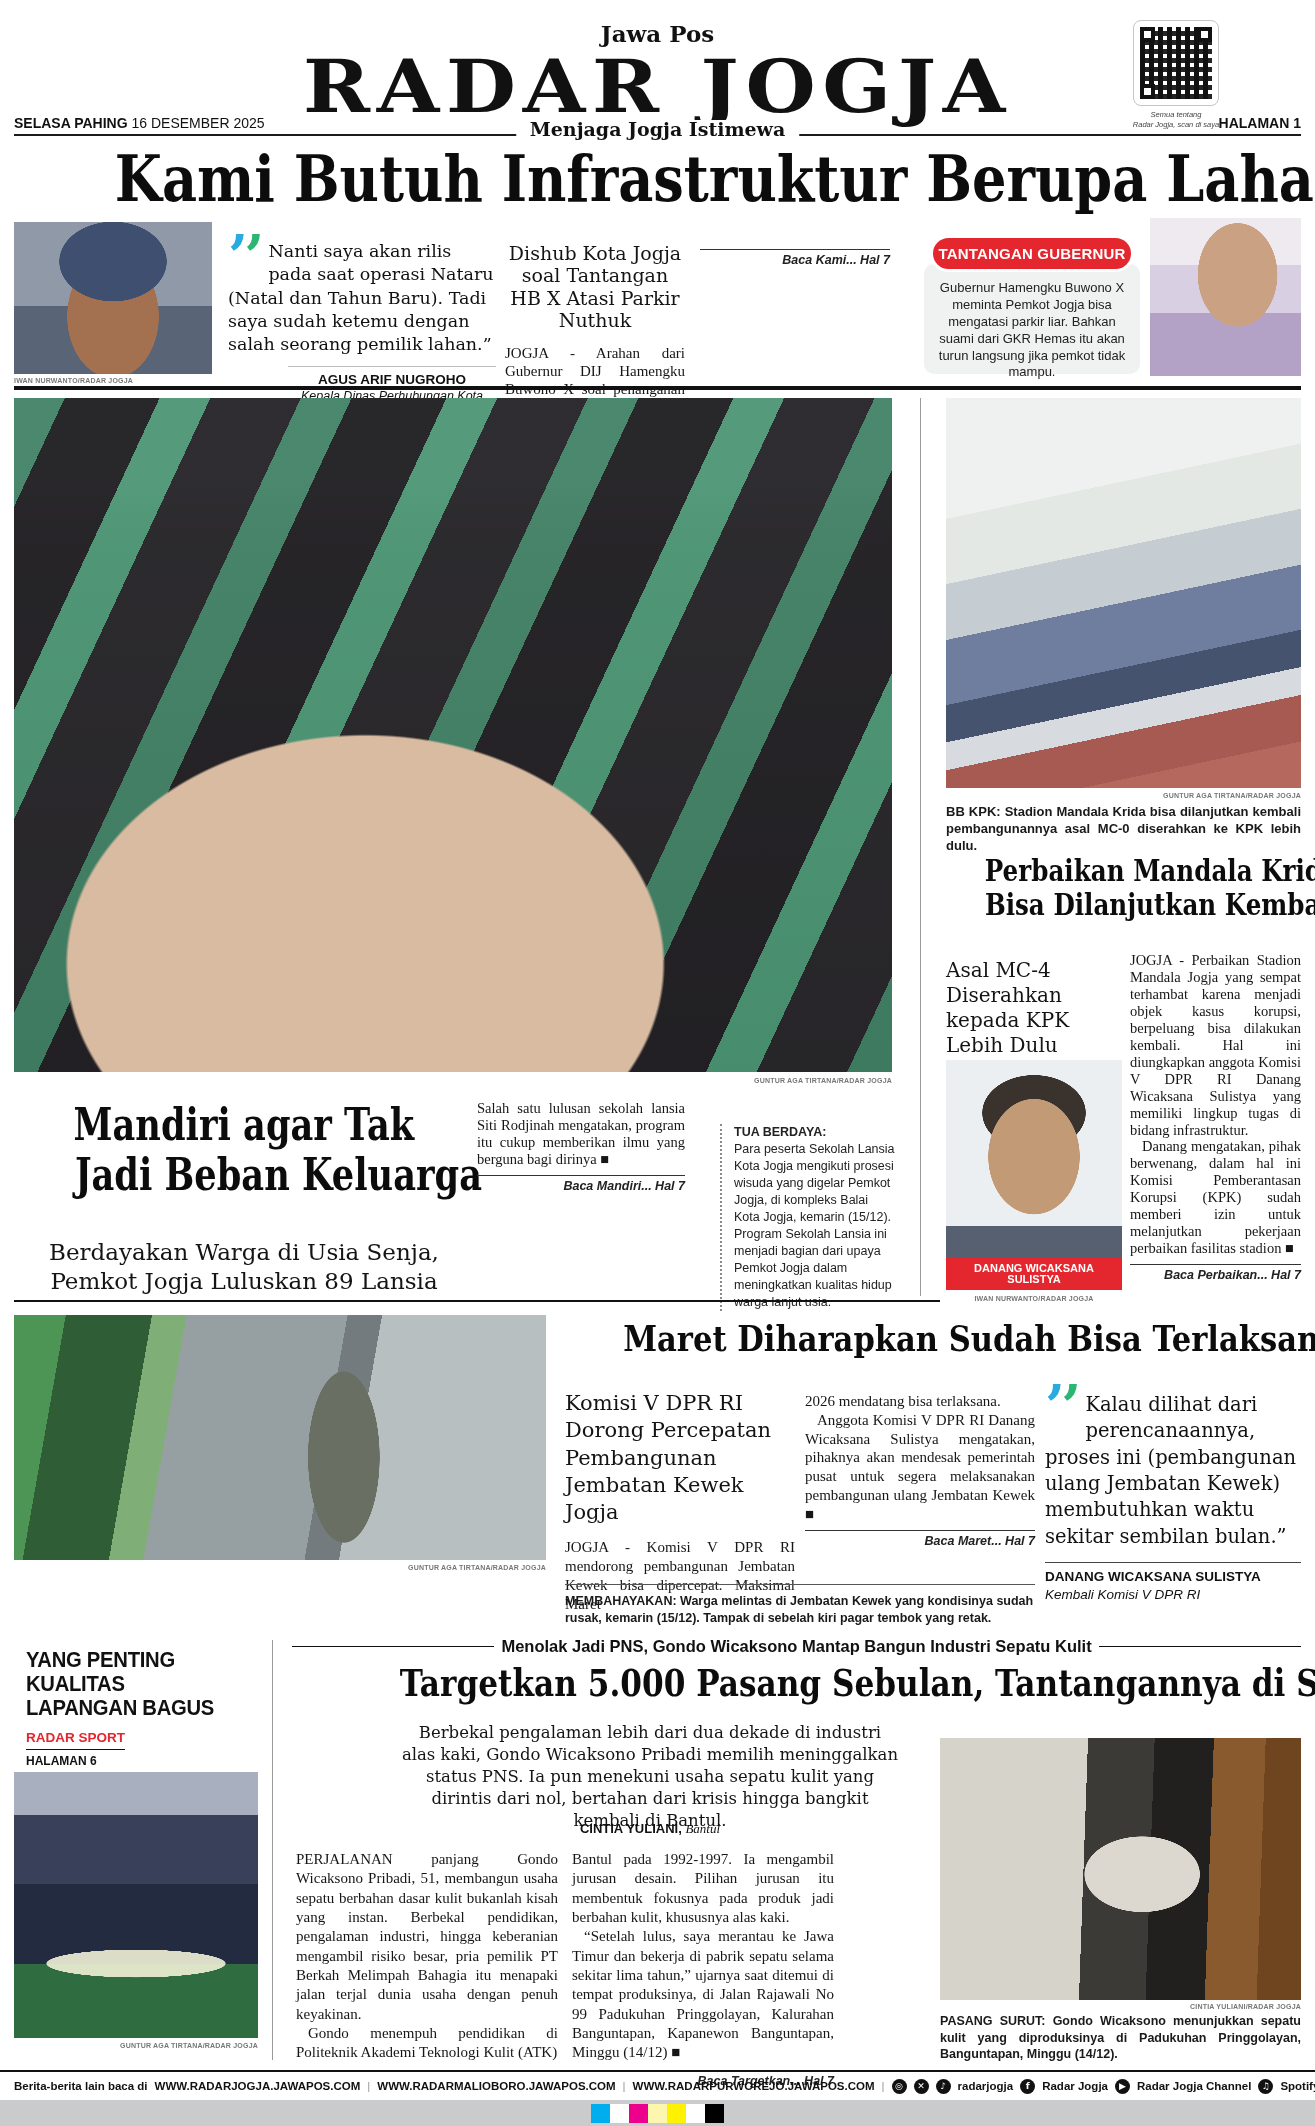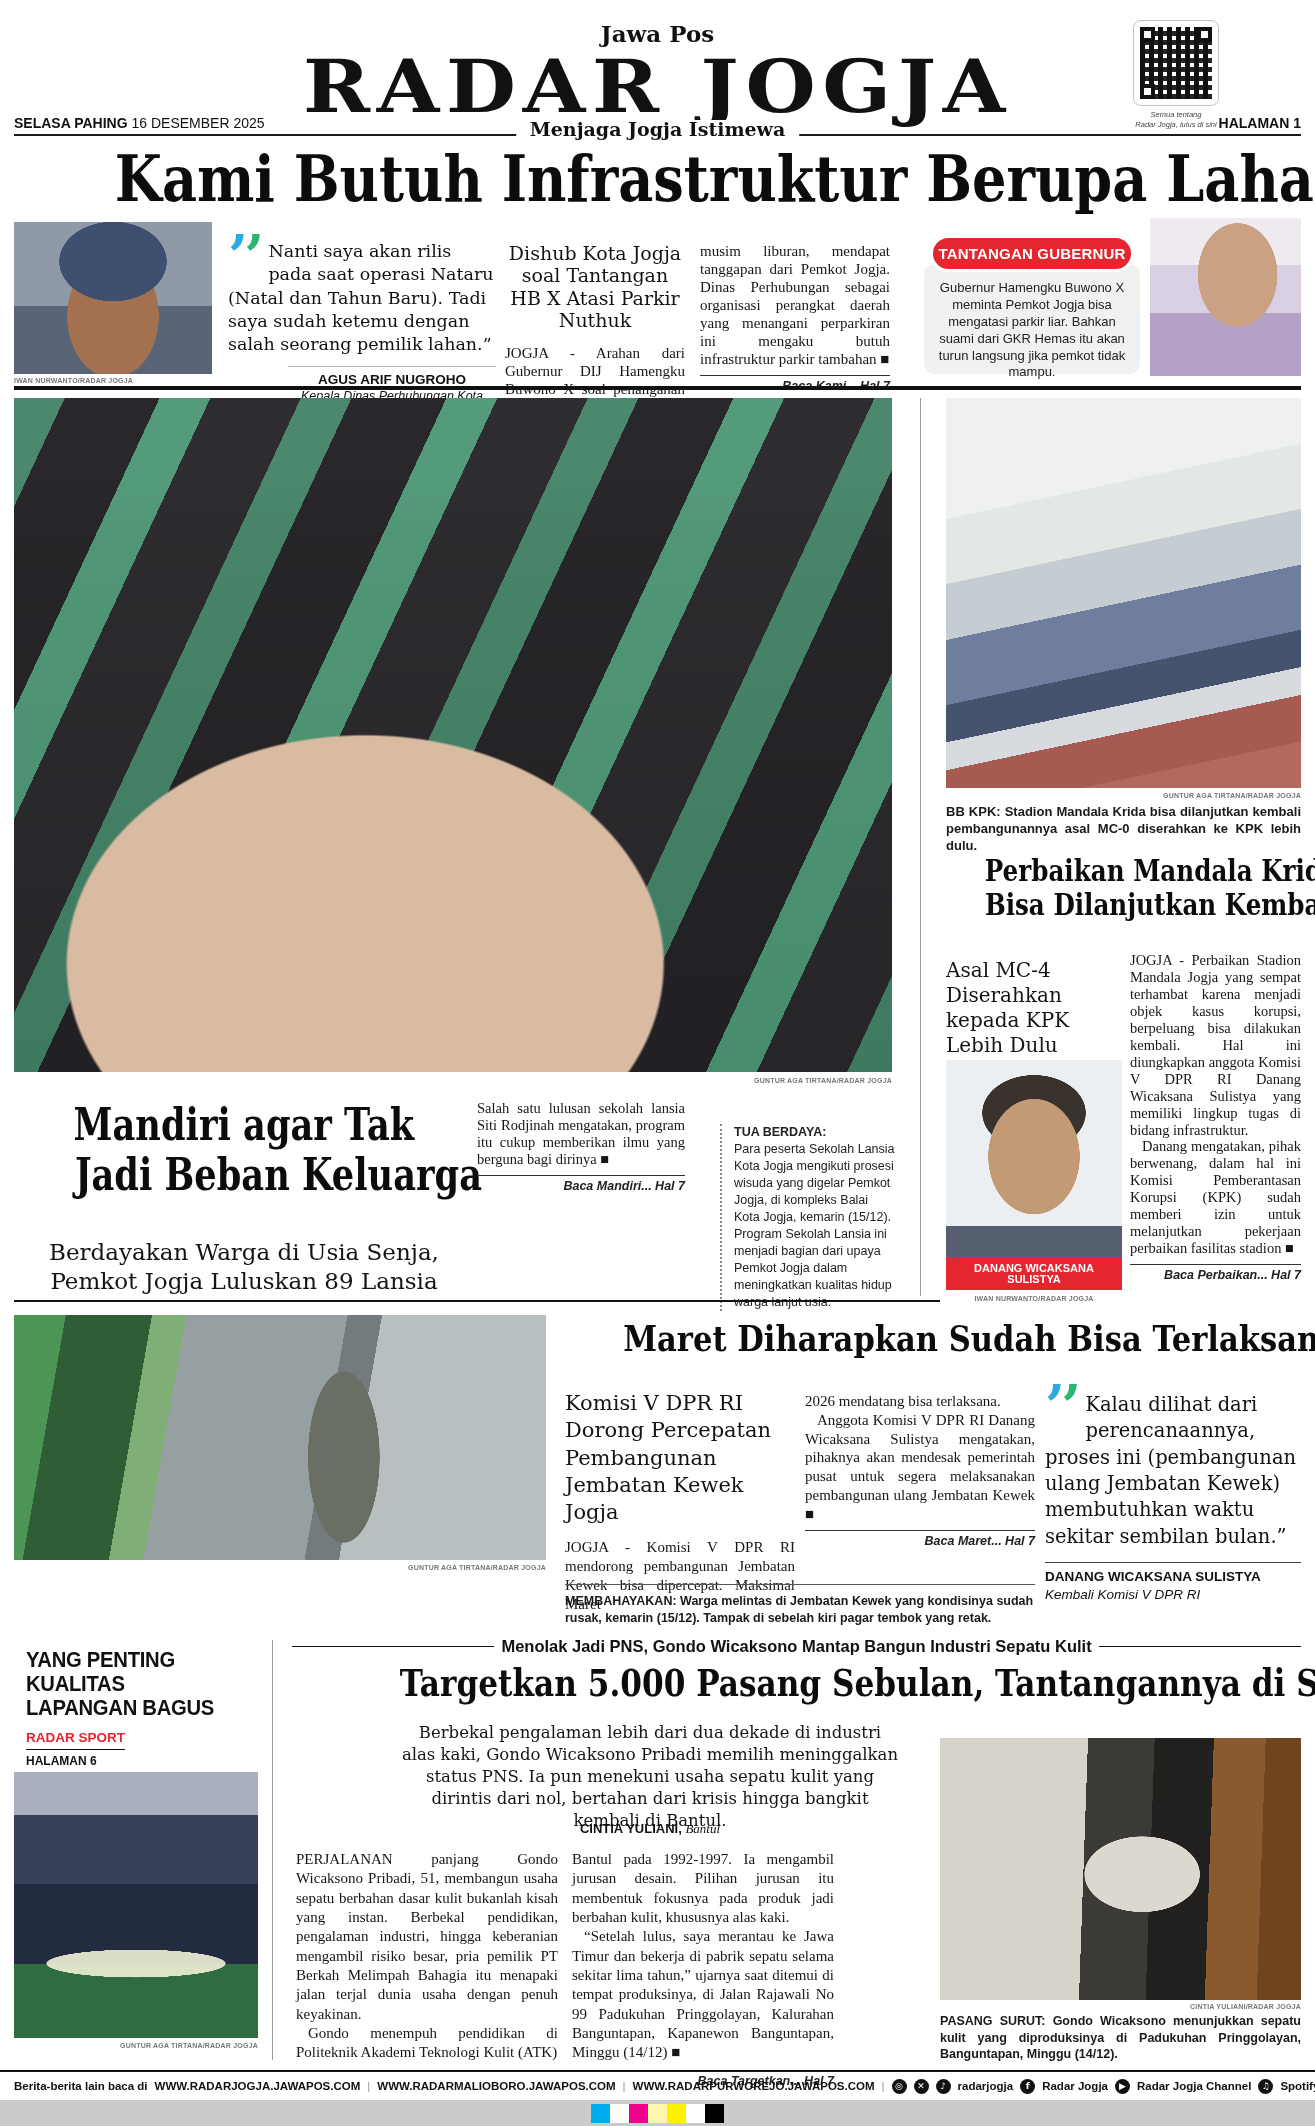--- a/index.html
+++ b/index.html
@@ -78,21 +78,21 @@
 
   <div class="abs qrbox" style="left:1133px;top:20px;width:86px;height:86px;box-sizing:border-box;">
     <div class="qrpat">
       <div class="fp" style="left:0;top:0;"></div>
       <div class="fp" style="right:0;top:0;"></div>
       <div class="fp" style="left:0;bottom:0;"></div>
     </div>
   </div>
   <div class="abs qrcap" style="left:1098px;top:110px;width:156px;">
     <div>Semua tentang</div>
-    <div>Radar Jogja, lulus di sini</div>
+    <div>Radar Jogja, scan di saya</div>
   </div>
 
   <div class="abs daterow" style="left:14px;top:108px;width:1287px;height:26px;">
     <span class="datetext" style="left:0;"><b style="font-weight:900;">SELASA PAHING</b> <span>16 DESEMBER 2025</span></span>
     <span class="tagline">Menjaga Jogja Istimewa</span>
     <span class="datetext" style="right:0;font-weight:bold;">HALAMAN 1</span>
   </div>
 
   <div class="abs center" style="left:14px;top:148px;width:1287px;">
     <span class="serifhead nowrap" style="font-size:63px;line-height:1;display:inline-block;transform:scaleX(.86);transform-origin:center top;">Kami Butuh Infrastruktur Berupa Lahan</span>
@@ -114,23 +114,20 @@
   </div>
 
   <div class="abs" style="left:505px;top:242px;width:180px;">
     <div class="serifsub center" style="font-size:19px;line-height:1.18;">Dishub Kota Jogja soal Tantangan HB X Atasi Parkir Nuthuk</div>
     <div class="body" style="margin-top:12px;font-size:15px;">
       <p><span class="dl">JOGJA -</span> <span>Arahan dari Gubernur DIJ Hamengku Buwono X soal penanganan parkir liar saat</span></p>
     </div>
   </div>
 
   <div class="abs" style="left:700px;top:242px;width:190px;">
-    <div class="body" style="font-size:15px;">
-      <p>musim liburan, mendapat tanggapan dari Pemkot Jogja. Dinas Perhubungan sebagai organisasi perangkat daerah yang menangani perparkiran ini mengaku butuh infrastruktur parkir tambahan ■</p>
-    </div>
     <div class="jump">Baca Kami... Hal 7</div>
   </div>
 
   <div class="abs graybox" style="left:924px;top:264px;width:216px;height:110px;">
     <span>Gubernur Hamengku Buwono X meminta Pemkot Jogja bisa mengatasi parkir liar. Bahkan suami dari GKR Hemas itu akan turun langsung jika pemkot tidak mampu.</span>
   </div>
   <div class="abs pill" style="left:933px;top:238px;width:198px;height:31px;">TANTANGAN GUBERNUR</div>
 
   <div class="abs photo" style="left:1150px;top:218px;width: 151px;height:158px;background:
       radial-gradient(ellipse 40px 52px at 58% 36%, #caa183 0 99%, transparent 100%),

